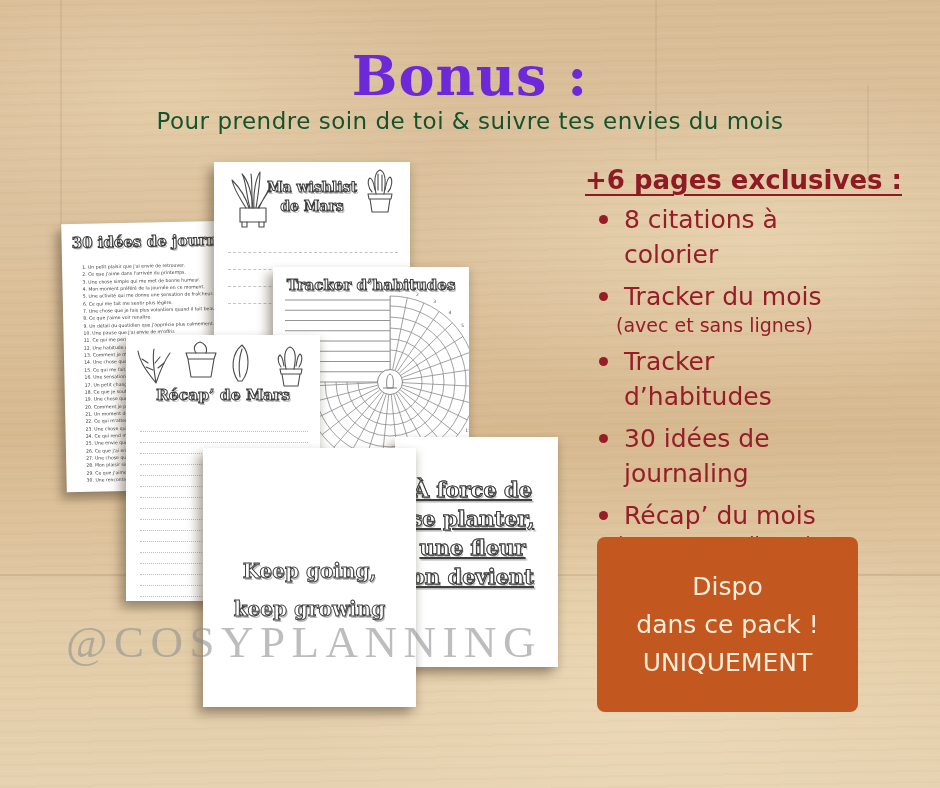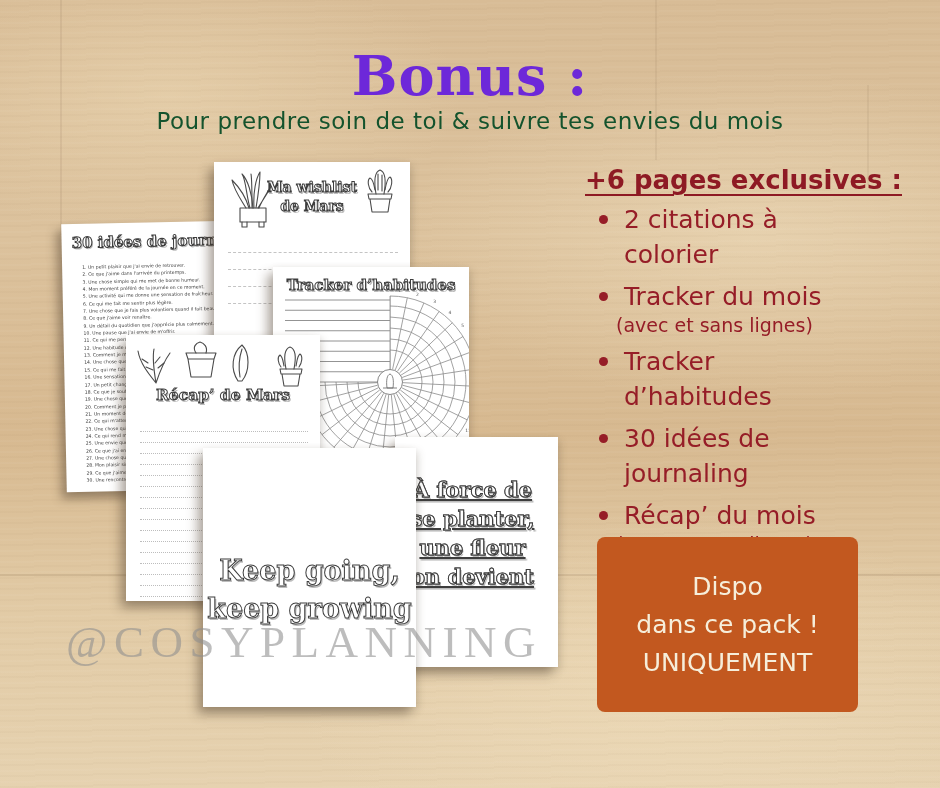--- a/index.html
+++ b/index.html
@@ -54,21 +54,21 @@
   .pg-recap .pg-title{top:50px;font-size:15.5px;}
   .rc-lines{position:absolute;left:14px;right:12px;top:86px;}
   .dotline{height:10px;border-bottom:1.4px dotted #bdbdbd;}
   .rc-deco{position:absolute;left:4px;top:4px;}
 
   .pg-quote-fr{left:395px;top:437px;width:163px;height:230px;z-index:5;}
   .pg-quote-fr .quote{position:absolute;left:0;right:8px;top:38px;text-align:center;
     font-size:21px;line-height:29px;text-decoration:underline;}
   .pg-quote-en{left:203px;top:448px;width:213px;height:259px;z-index:6;}
   .pg-quote-en .quote{position:absolute;left:0;right:0;top:104px;text-align:center;
-    font-size:27px;line-height:38px;}
+    font-size:20px;line-height:38px;}
 
   
   .feat-head{position:absolute;left:585px;top:165px;z-index:5;
     font-size:26px;font-weight:700;color:#8e1a24;
     text-decoration:underline;text-decoration-thickness:2px;text-underline-offset:5px;}
   .feat-list{position:absolute;left:596px;top:202px;width:256px;z-index:5;
     list-style:none;margin:0;padding:0;color:#961d27;}
   .feat-list li{position:relative;padding-left:28px;margin-bottom:7px;}
   .feat-label{font-size:25px;line-height:35px;}
   .feat-note{font-size:19px;line-height:23px;margin-left:-8px;display:block;}
@@ -283,21 +283,21 @@
   <div class="quote bubble">
     <div>Keep going,</div>
     <div>keep growing</div>
   </div>
 </div>
 
 <div class="feat-head">+6 pages exclusives :</div>
 <ul class="feat-list">
   <li>
     <span class="feat-dot"></span>
-    <span class="feat-label">2 citations à colorier</span>
+    <span class="feat-label">8 citations à colorier</span>
     
   </li>
   <li>
     <span class="feat-dot"></span>
     <span class="feat-label">Tracker du mois</span>
     <span class="feat-note">(avec et sans lignes)</span>
   </li>
   <li>
     <span class="feat-dot"></span>
     <span class="feat-label">Tracker d’habitudes</span>

